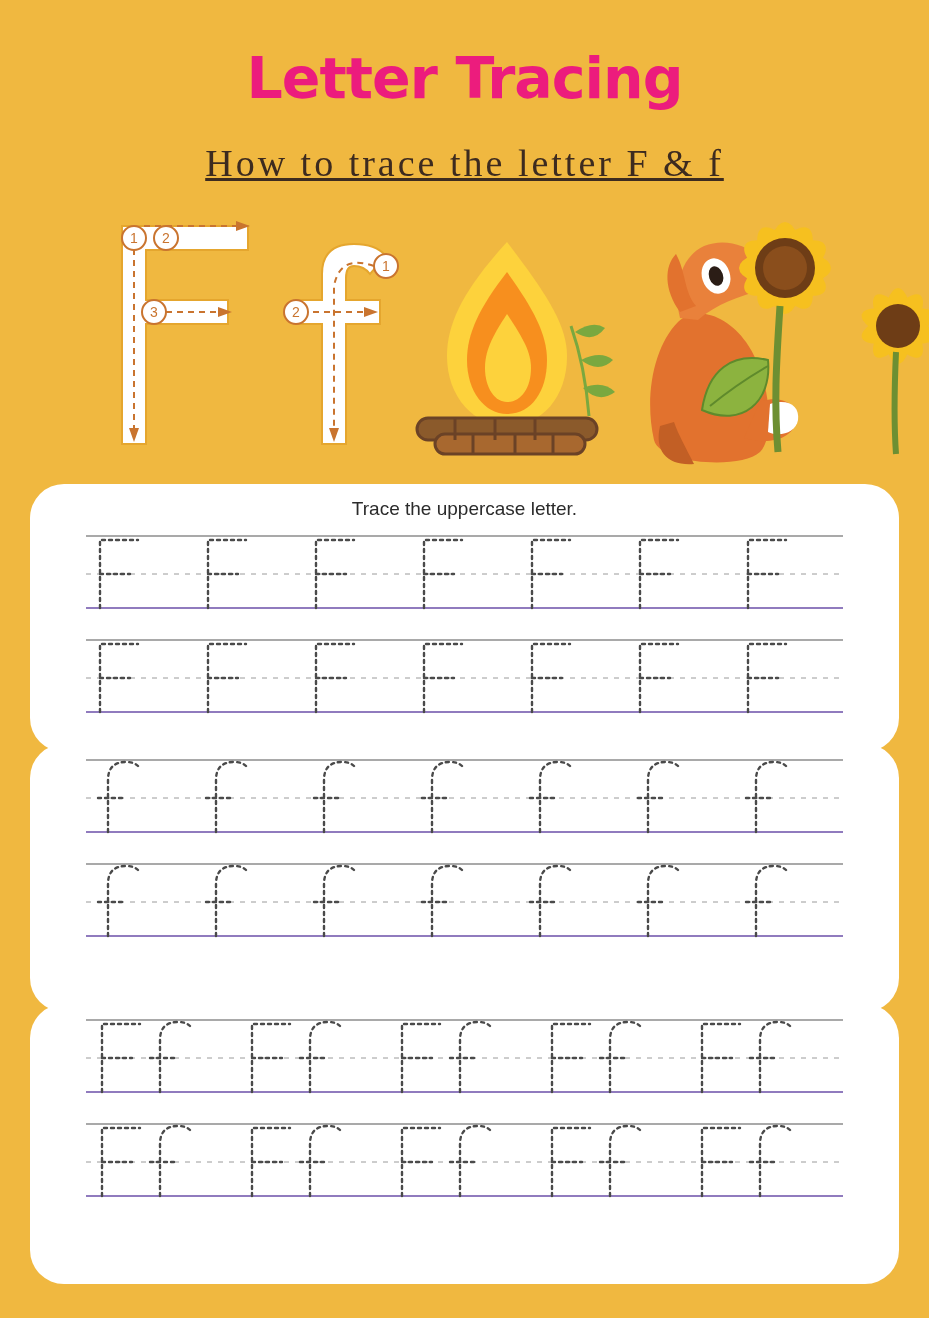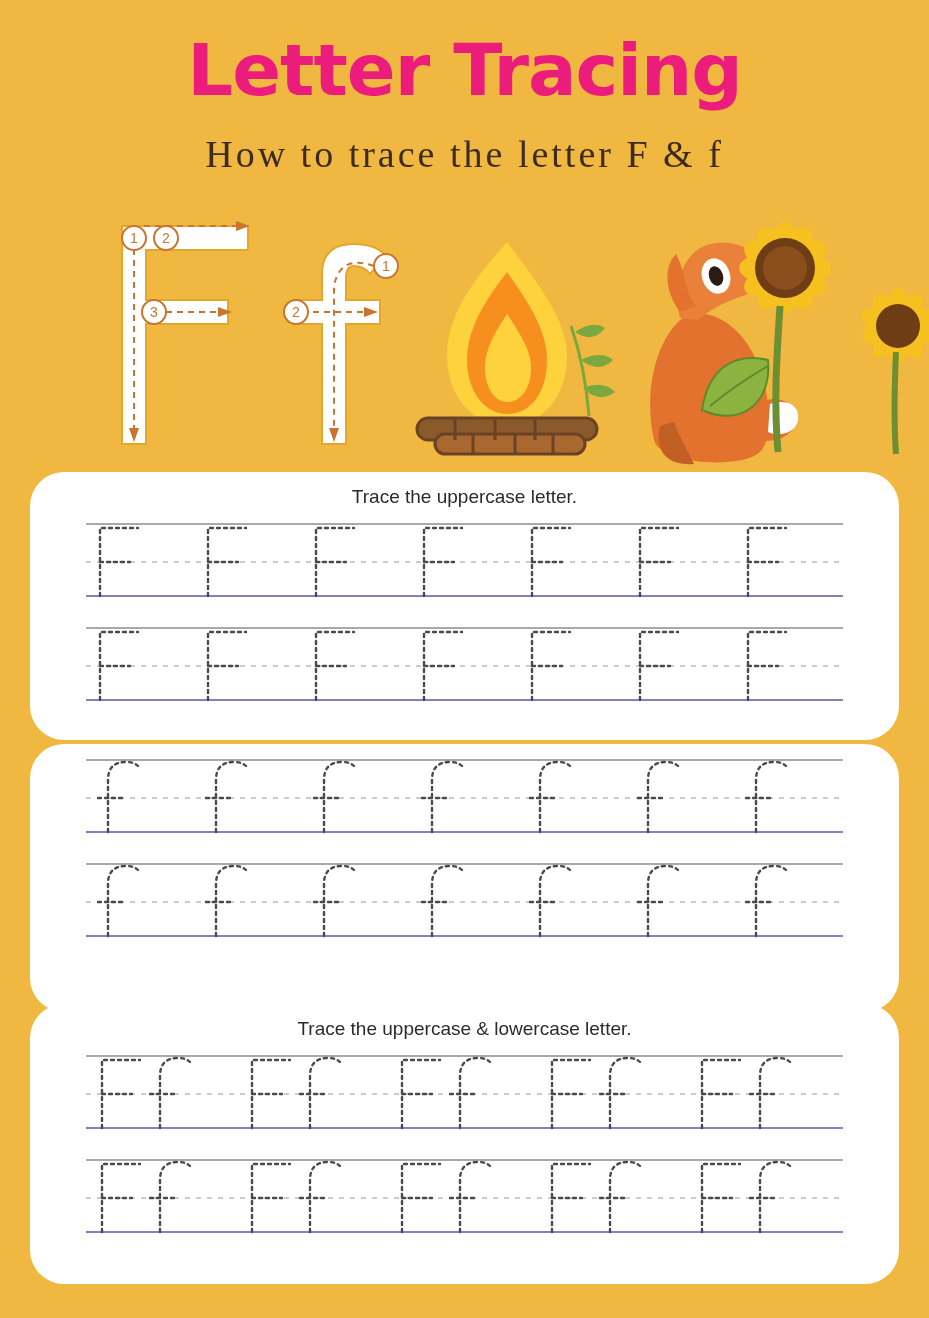--- a/index.html
+++ b/index.html
@@ -17,36 +17,37 @@
 
   
   .header {
     position: absolute;
     top: 0; left: 0;
     width: 929px;
     height: 200px;
     text-align: center;
   }
   .title {
-    margin: 0;
+    margin: 16px;
     padding-top: 34px;
-    font-size: 72px;
+    font-size: 57px;
     font-weight: bold;
     color: #ec1c7d;
     letter-spacing: -1px;
     line-height: 1;
     font-family: "DejaVu Sans", sans-serif;
   }
   .subtitle {
     margin: 8px;
     padding-top: 18px;
     font-size: 38px;
     color: #3d2b1f;
     font-family: "Liberation Serif", serif;
     letter-spacing: 3px;
+    text-decoration: underline;
   }
 
   
   .hero {
     position: absolute;
     top: 196px; left: 0;
     width: 929px;
     height: 290px;
   }
 
@@ -84,21 +85,21 @@
   }
 
   
   .panel {
     position: absolute;
     left: 30px;
     width: 869px;
     background: #ffffff;
     border-radius: 34px;
   }
-  #panel-upper { top: 472px; height: 268px; }
+  #panel-upper { top: 484px; height: 268px; }
   #panel-lower { top: 744px; height: 268px; }
   #panel-both  { top: 1004px; height: 280px; }
 
   .panel-title {
     text-align: center;
     font-size: 19px;
     color: #2b2b2b;
     padding-top: 14px;
     margin: 0;
     font-family: "Liberation Sans", sans-serif;
@@ -416,21 +417,20 @@
               <path d="M10 78 L10 26 Q10 8 28 8 Q36 8 40 12"></path>
               <path d="M0 44 L26 44"></path>
             </g>
         </g>
       </svg>
     </div>
   </div>
 </div>
 
 <div class="panel" id="panel-both">
-  <p class="panel-title">Trace the uppercase &amp; lowercase letter.</p>
   <div class="rows">
 
     <div class="trace-row">
       <svg width="757" height="82" viewBox="0 0 757 82" xmlns="http://www.w3.org/2000/svg">
         <line x1="0" y1="6" x2="757" y2="6" stroke="#555" stroke-width="1.2"></line>
         <line x1="0" y1="44" x2="757" y2="44" stroke="#9a9a9a" stroke-width="1" stroke-dasharray="5 6"></line>
         <line x1="0" y1="78" x2="757" y2="78" stroke="#6b4fa8" stroke-width="1.6"></line>
         <g stroke="#4a4a4a" stroke-width="2.4" stroke-dasharray="3 4" fill="none" stroke-linecap="round">
           <g transform="translate(10,0)">
             <path d="M6 78 L6 10 L44 10"></path>

